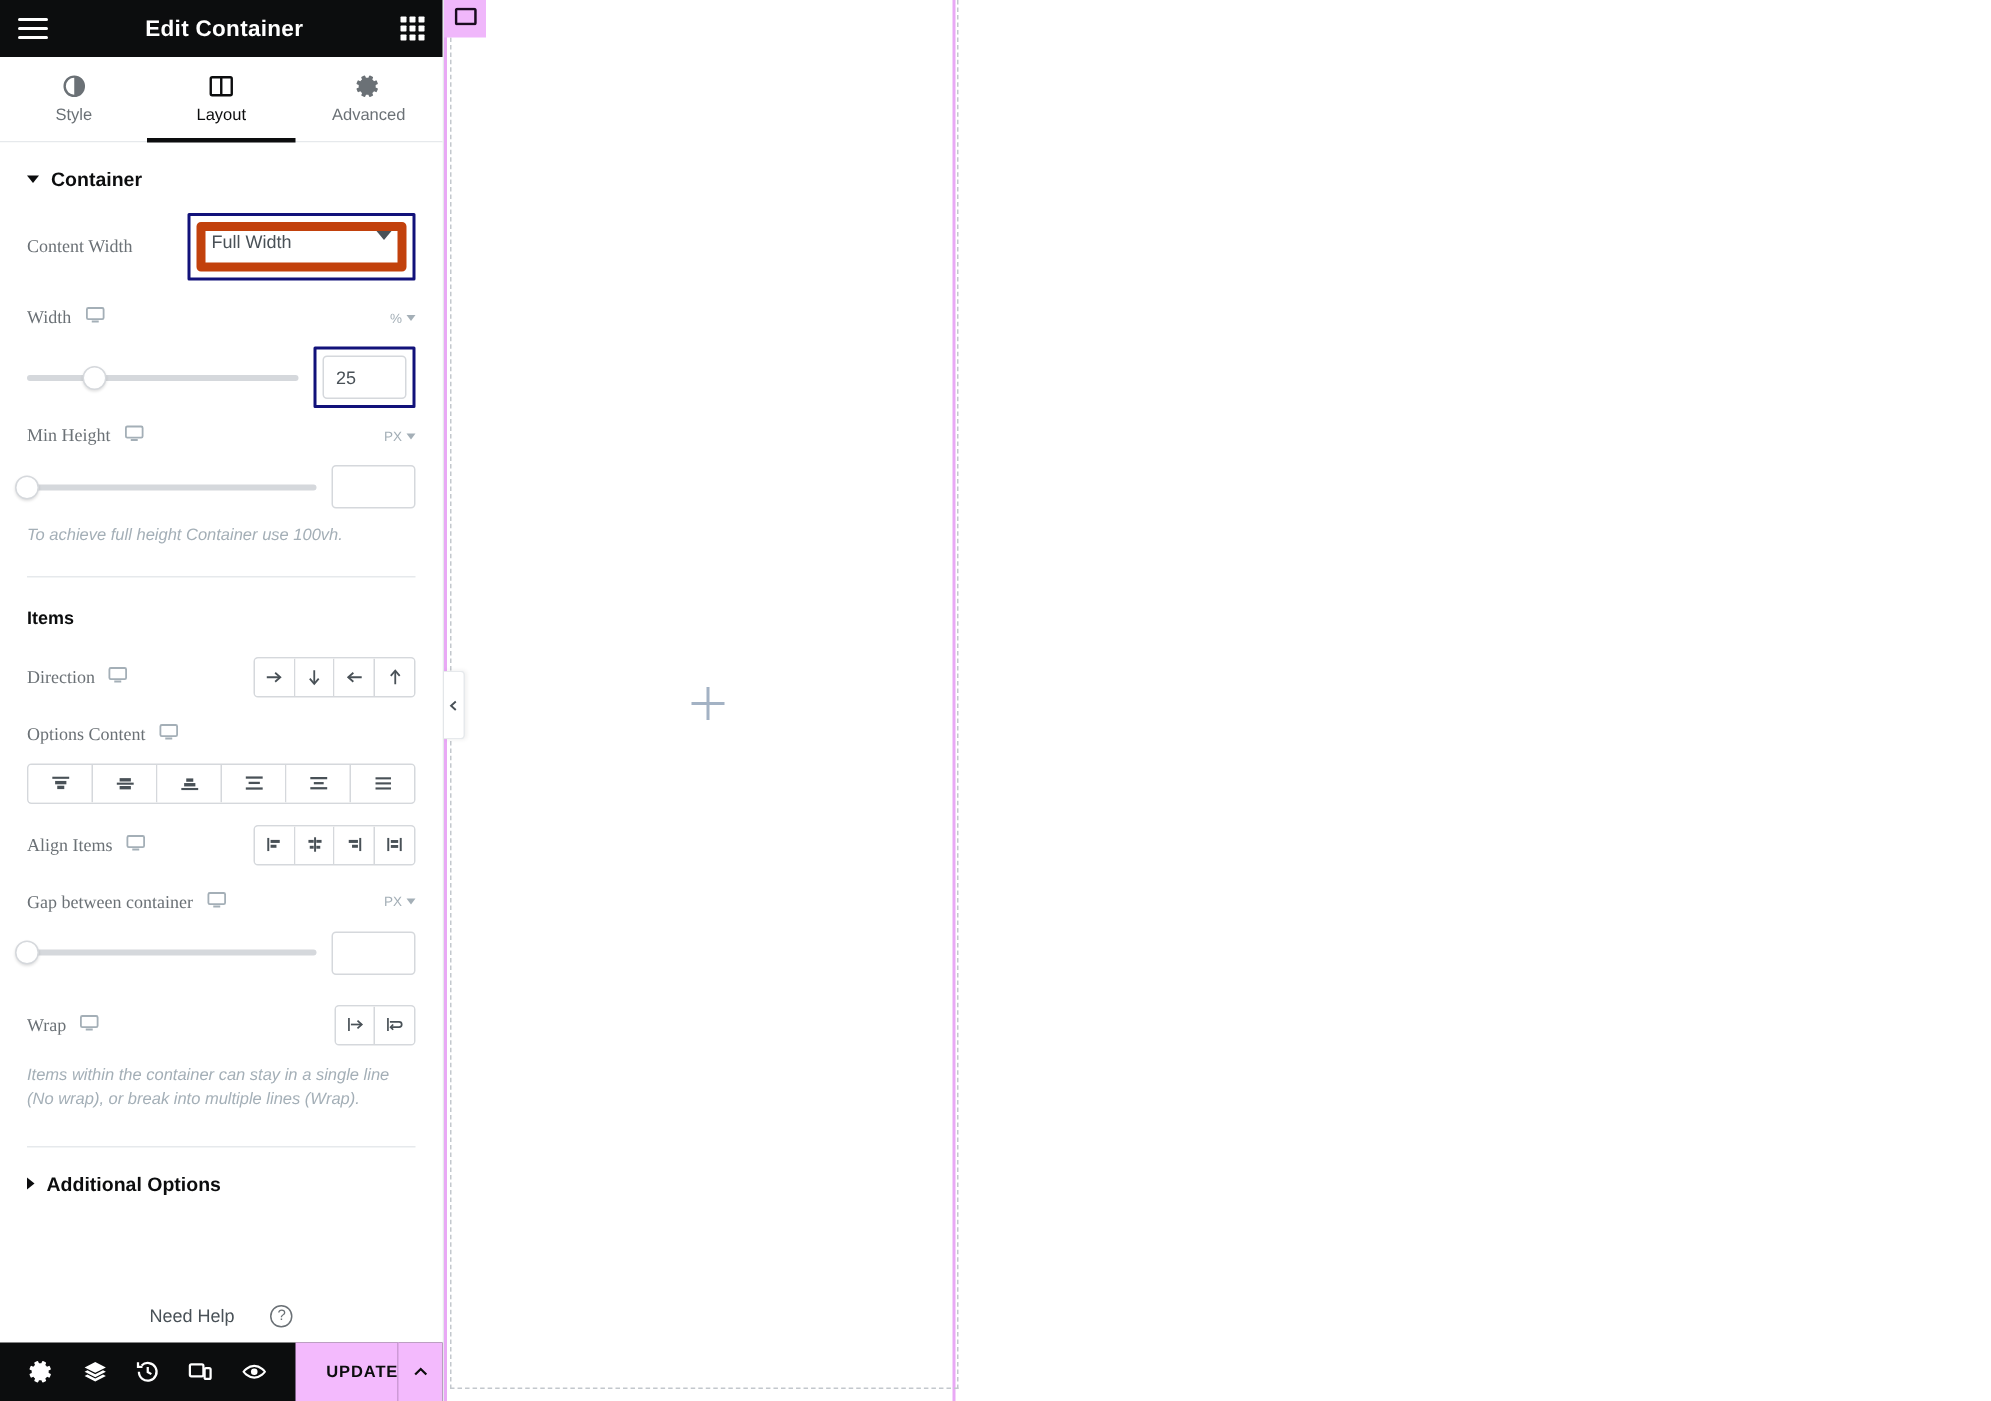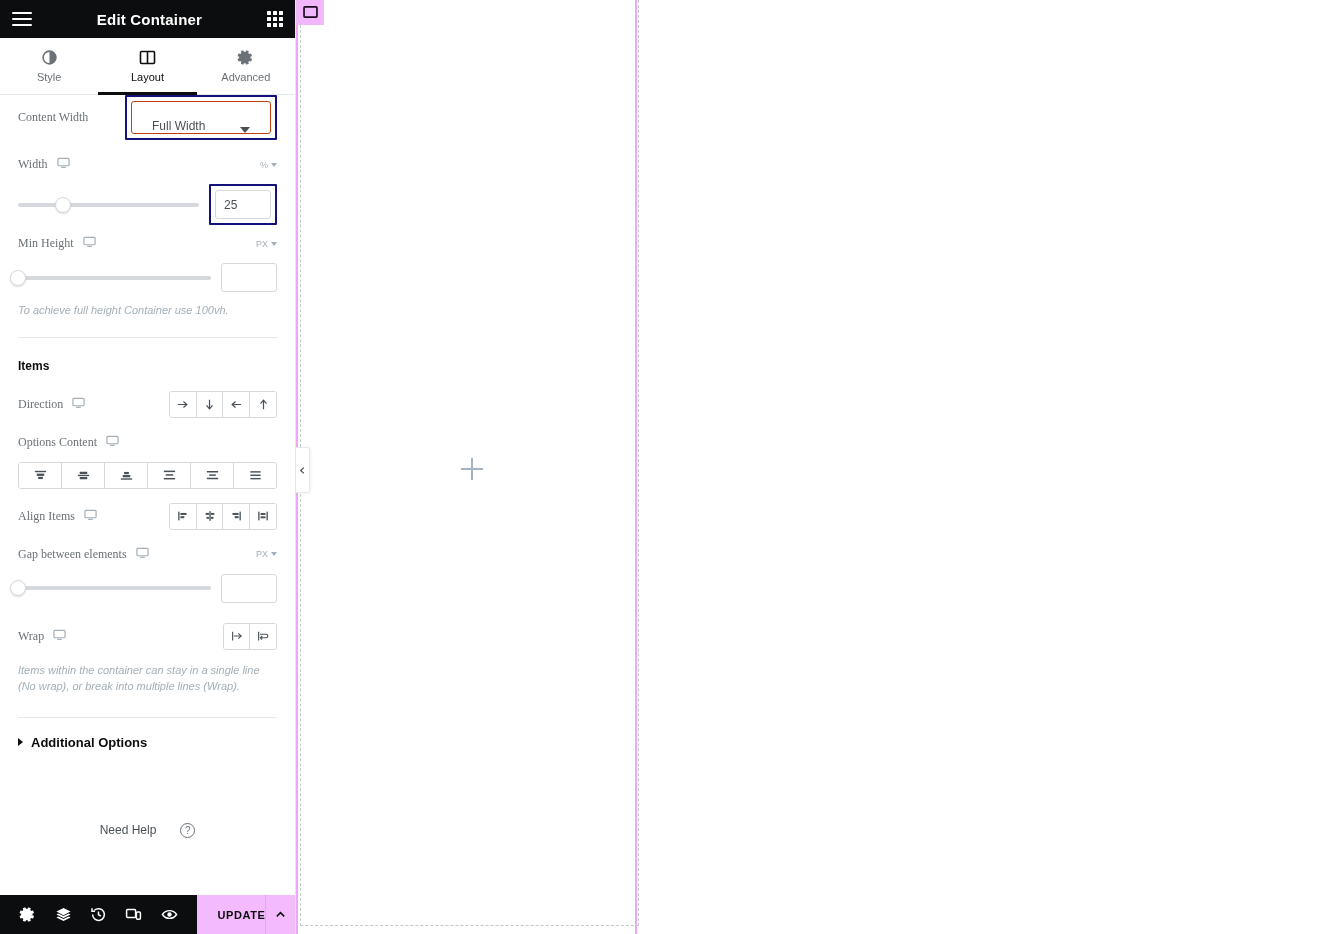--- a/index.html
+++ b/index.html
@@ -73,23 +73,23 @@
   .ctrl { padding: 0 18px; margin-bottom: 16px; }
   .ctrl-row { display: flex; align-items: center; justify-content: space-between; }
   .ctrl-label { font-size: 12px; color: #6b7176; display: flex; align-items: center; gap: 9px; font-family: Liberation Serif, serif; }
   .label-strong { font-size: 12px; color: #0c0d0e; font-weight: bold; }
 
   .device-icon { display: inline-block; color: #a4afb7; cursor: pointer; }
 
   
   .hl-box { border: 2px solid #12127a; padding: 4px; border-radius: 1px; }
   .sel {
-    width: 100%; height: 33px; border: 1px solid #c2410c; border-radius: 3px;
-    background: #fff; display: flex; align-items: flex-end;
-    padding: 0 20px; font-size: 12px; color: #495157; cursor: pointer;
+    width: 100%; height: 33px; border: 6px solid #c2410c; border-radius: 3px;
+    background: #fff; display: flex; align-items: flex-start;
+    padding: 0 4px; font-size: 12px; color: #495157; cursor: pointer;
     justify-content: space-between;
   }
   .sel-caret { width: 0; height: 0; border-left: 5px solid transparent;
     border-right: 5px solid transparent; border-top: 6px solid #495157; }
 
   
   .unit { display: flex; align-items: center; gap: 3px; font-size: 9px;
     color: #a4afb7; cursor: pointer; text-transform: uppercase; }
   .unit-caret { width: 0; height: 0; border-left: 3px solid transparent;
     border-right: 3px solid transparent; border-top: 4px solid #a4afb7; }
@@ -237,20 +237,24 @@
               <path fill="currentColor" d="M8.5 5.6a2.9 2.9 0 1 0 0 5.8 2.9 2.9 0 0 0 0-5.8zm0 4.4a1.5 1.5 0 1 1 0-3 1.5 1.5 0 0 1 0 3z"></path>
               <path fill="currentColor" d="M14.6 9.8l-1.2-.5c.05-.27.07-.53.07-.8s-.02-.53-.07-.8l1.2-.5a.5.5 0 0 0 .26-.64l-.7-1.7a.5.5 0 0 0-.64-.27l-1.2.5a5 5 0 0 0-1.14-1.14l.5-1.2a.5.5 0 0 0-.27-.64l-1.7-.7a.5.5 0 0 0-.64.26l-.5 1.2a5.3 5.3 0 0 0-1.6 0l-.5-1.2a.5.5 0 0 0-.64-.26l-1.7.7a.5.5 0 0 0-.27.64l.5 1.2A5 5 0 0 0 3.25 5.1l-1.2-.5a.5.5 0 0 0-.64.27l-.7 1.7a.5.5 0 0 0 .26.64l1.2.5a5.3 5.3 0 0 0 0 1.6l-1.2.5a.5.5 0 0 0-.26.64l.7 1.7a.5.5 0 0 0 .64.26l1.2-.5c.33.45.7.82 1.14 1.14l-.5 1.2a.5.5 0 0 0 .27.64l1.7.7a.5.5 0 0 0 .64-.26l.5-1.2a5.3 5.3 0 0 0 1.6 0l.5 1.2a.5.5 0 0 0 .64.26l1.7-.7a.5.5 0 0 0 .27-.64l-.5-1.2c.44-.32.81-.7 1.14-1.14l1.2.5a.5.5 0 0 0 .64-.26l.7-1.7a.5.5 0 0 0-.26-.64z"></path>
             </svg>
         </span>
         <span>Advanced</span>
       </div>
     </div>
 
     <div class="panel-body">
 
+      <div class="section-head">
+        <span class="caret-down"></span>
+        <span>Container</span>
+      </div>
 
       <div class="ctrl">
         <div class="ctrl-row">
           <span class="ctrl-label">Content Width</span>
           <div class="hl-box" style="width:152px;">
             <div class="sel">
               <span>Full Width</span>
               <span class="sel-caret"></span>
             </div>
           </div>
@@ -456,21 +460,21 @@
                   <rect x="5.2" y="8.4" width="5.6" height="2.2"></rect>
                 </svg>
             </div>
           </div>
         </div>
       </div>
 
       <div class="ctrl" style="margin-bottom:20px;">
         <div class="ctrl-row">
           <span class="ctrl-label">
-            <span>Gap between elements</span>
+            <span>Gap between container</span>
             <span class="device-icon">
               <svg width="13" height="13" viewBox="0 0 14 14">
                   <rect x="1" y="2.5" width="12" height="8" rx="1" fill="none" stroke="currentColor" stroke-width="1.3"></rect>
                   <line x1="4.5" y1="12.2" x2="9.5" y2="12.2" stroke="currentColor" stroke-width="1.3"></line>
                 </svg>
             </span>
           </span>
           <span class="unit">
             <span>PX</span>
             <span class="unit-caret"></span>

